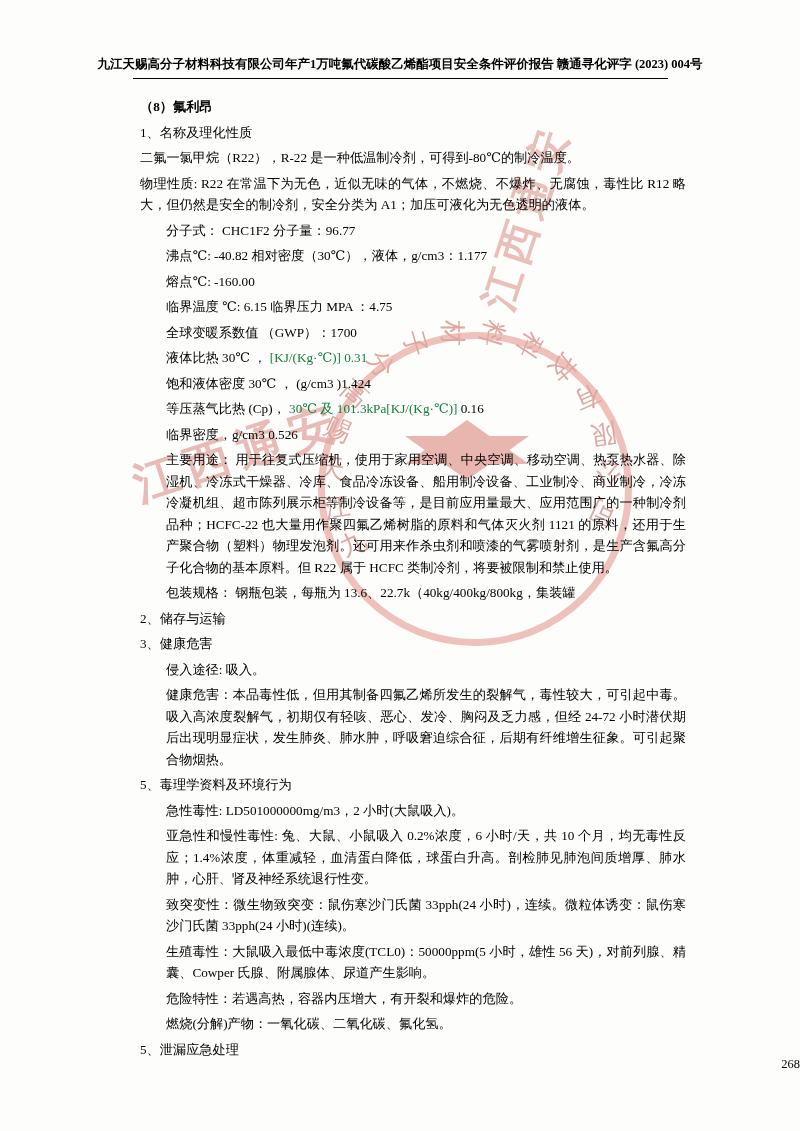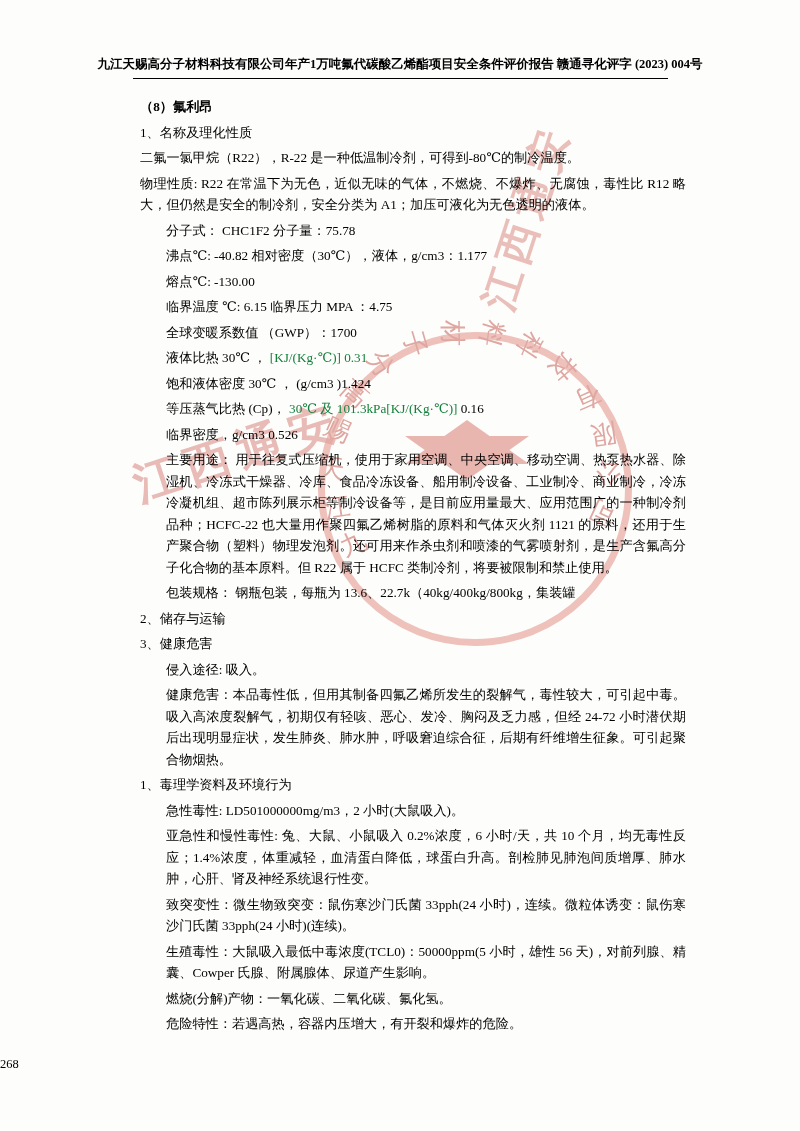--- a/index.html
+++ b/index.html
@@ -144,21 +144,21 @@
   }
   .indent2 { padding-left: 26px; }
   .indent3 { padding-left: 52px; }
   .bold { font-weight: bold; }
   .highlight-red { color: #15803d; }
   .footer-num {
     position: absolute;
     left: 0;
     top: 1057px;
     width: 800px;
-    text-align: left;
+    text-align: right;
     font-size: 12.5px;
     font-family: "Liberation Serif", serif;
   }
 </style>
 </head>
 <body>
 
 <div class="page">
 
   <div class="watermark">
@@ -188,39 +188,40 @@
   <div class="content">
 
     <div class="header">九江天赐高分子材料科技有限公司年产1万吨氟代碳酸乙烯酯项目安全条件评价报告  赣通寻化评字 (2023) 004号</div>
     <div class="header-rule"></div>
 
     <div class="body-text" id="bodyText">
       <p class="p indent2 bold">（8）氟利昂</p>
     <p class="p indent2">1、名称及理化性质</p>
         <p class="p indent2">二氟一氯甲烷（R22），R-22 是一种低温制冷剂，可得到-80℃的制冷温度。</p>
         <p class="p indent2">物理性质: R22 在常温下为无色，近似无味的气体，不燃烧、不爆炸、无腐蚀，毒性比 R12 略大，但仍然是安全的制冷剂，安全分类为 A1；加压可液化为无色透明的液体。</p>
-        <p class="p indent3">分子式： CHC1F2    分子量：75.78</p>
+        <p class="p indent3">分子式： CHC1F2    分子量：96.77</p>
         <p class="p indent3">沸点℃: -40.82  相对密度（30℃），液体，g/cm3：1.177</p>
-        <p class="p indent3">熔点℃: -130.00</p>
+        <p class="p indent3">熔点℃: -160.00</p>
         <p class="p indent3">临界温度 ℃: 6.15  临界压力 MPA ：4.75</p>
         <p class="p indent3">全球变暖系数值 （GWP）：1700</p>
         <p class="p indent3"><span>液体比热 30℃ ， </span><span class="highlight-red">[KJ/(Kg·℃)] 0.31</span></p>
         <p class="p indent3">饱和液体密度 30℃ ， (g/cm3 )1.424</p>
         <p class="p indent3"><span>等压蒸气比热 (Cp)， </span><span class="highlight-red">30℃ 及 101.3kPa[KJ/(Kg·℃)]</span><span>  0.16</span></p>
         <p class="p indent3">临界密度，g/cm3 0.526</p>
         <p class="p indent3">主要用途： 用于往复式压缩机，使用于家用空调、中央空调、移动空调、热泵热水器、除湿机、冷冻式干燥器、冷库、食品冷冻设备、船用制冷设备、工业制冷、商业制冷，冷冻冷凝机组、超市陈列展示柜等制冷设备等，是目前应用量最大、应用范围广的一种制冷剂品种；HCFC-22 也大量用作聚四氟乙烯树脂的原料和气体灭火剂 1121 的原料，还用于生产聚合物（塑料）物理发泡剂。还可用来作杀虫剂和喷漆的气雾喷射剂，是生产含氟高分子化合物的基本原料。但 R22 属于 HCFC 类制冷剂，将要被限制和禁止使用。</p>
         <p class="p indent3">包装规格： 钢瓶包装，每瓶为 13.6、22.7k（40kg/400kg/800kg，集装罐</p>
         <p class="p indent2">2、储存与运输</p>
         <p class="p indent2">3、健康危害</p>
         <p class="p indent3">侵入途径: 吸入。</p>
         <p class="p indent3">健康危害：本品毒性低，但用其制备四氟乙烯所发生的裂解气，毒性较大，可引起中毒。吸入高浓度裂解气，初期仅有轻咳、恶心、发冷、胸闷及乏力感，但经 24-72 小时潜伏期后出现明显症状，发生肺炎、肺水肿，呼吸窘迫综合征，后期有纤维增生征象。可引起聚合物烟热。</p>
-        <p class="p indent2">1、毒理学资料及环境行为</p>
+        <p class="p indent2">5、毒理学资料及环境行为</p>
         <p class="p indent3">急性毒性: LD501000000mg/m3，2 小时(大鼠吸入)。</p>
         <p class="p indent3">亚急性和慢性毒性: 兔、大鼠、小鼠吸入 0.2%浓度，6 小时/天，共 10 个月，均无毒性反应；1.4%浓度，体重减轻，血清蛋白降低，球蛋白升高。剖检肺见肺泡间质增厚、肺水肿，心肝、肾及神经系统退行性变。</p>
         <p class="p indent3">致突变性：微生物致突变：鼠伤寒沙门氏菌 33pph(24 小时)，连续。微粒体诱变：鼠伤寒沙门氏菌 33pph(24 小时)(连续)。</p>
         <p class="p indent3">生殖毒性：大鼠吸入最低中毒浓度(TCL0)：50000ppm(5 小时，雄性 56 天)，对前列腺、精囊、Cowper 氏腺、附属腺体、尿道产生影响。</p>
+        <p class="p indent3">危险特性：若遇高热，容器内压增大，有开裂和爆炸的危险。</p>
         <p class="p indent3">燃烧(分解)产物：一氧化碳、二氧化碳、氟化氢。</p>
-        <p class="p indent3">危险特性：若遇高热，容器内压增大，有开裂和爆炸的危险。</p>
+        <p class="p indent2">5、泄漏应急处理</p>
       </div>
 
     <div class="footer-num">268</div>
   </div>
 </div>
 
 </body></html>

